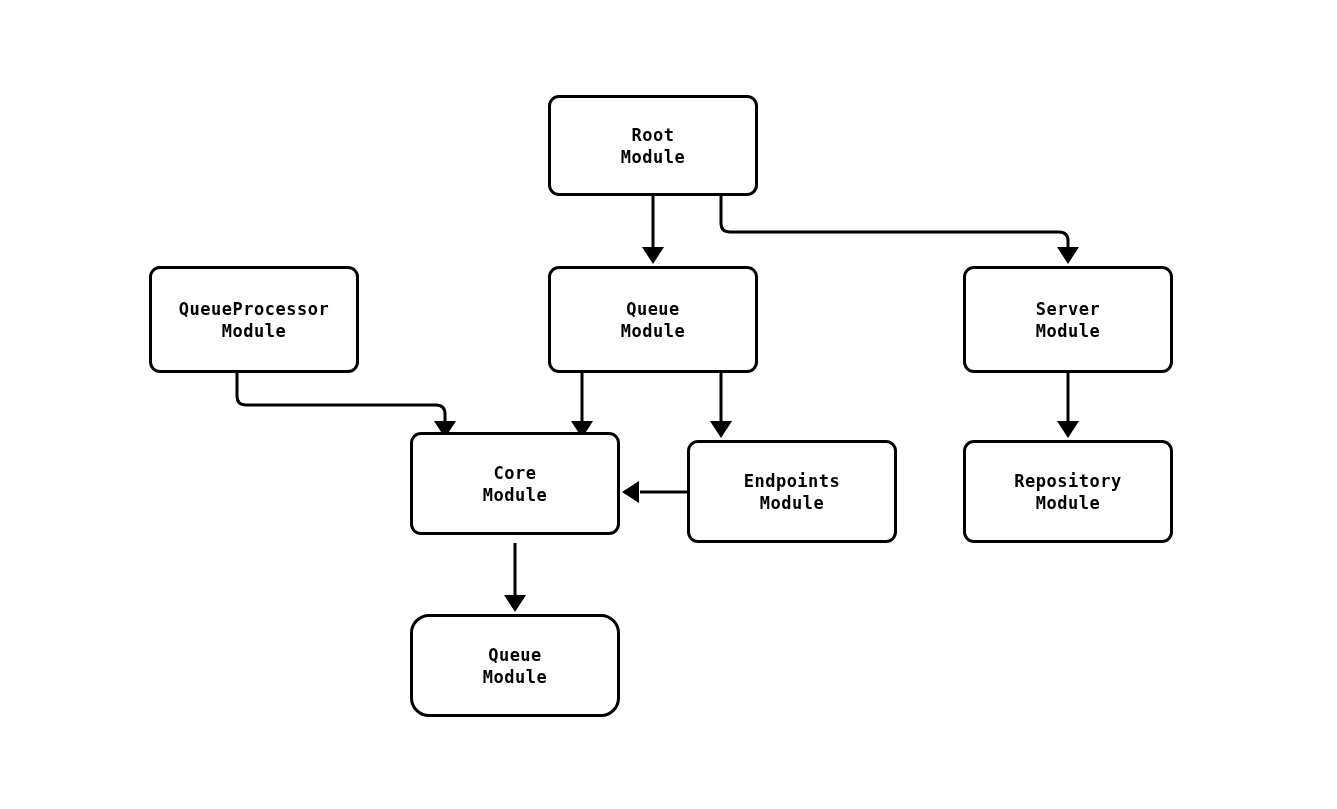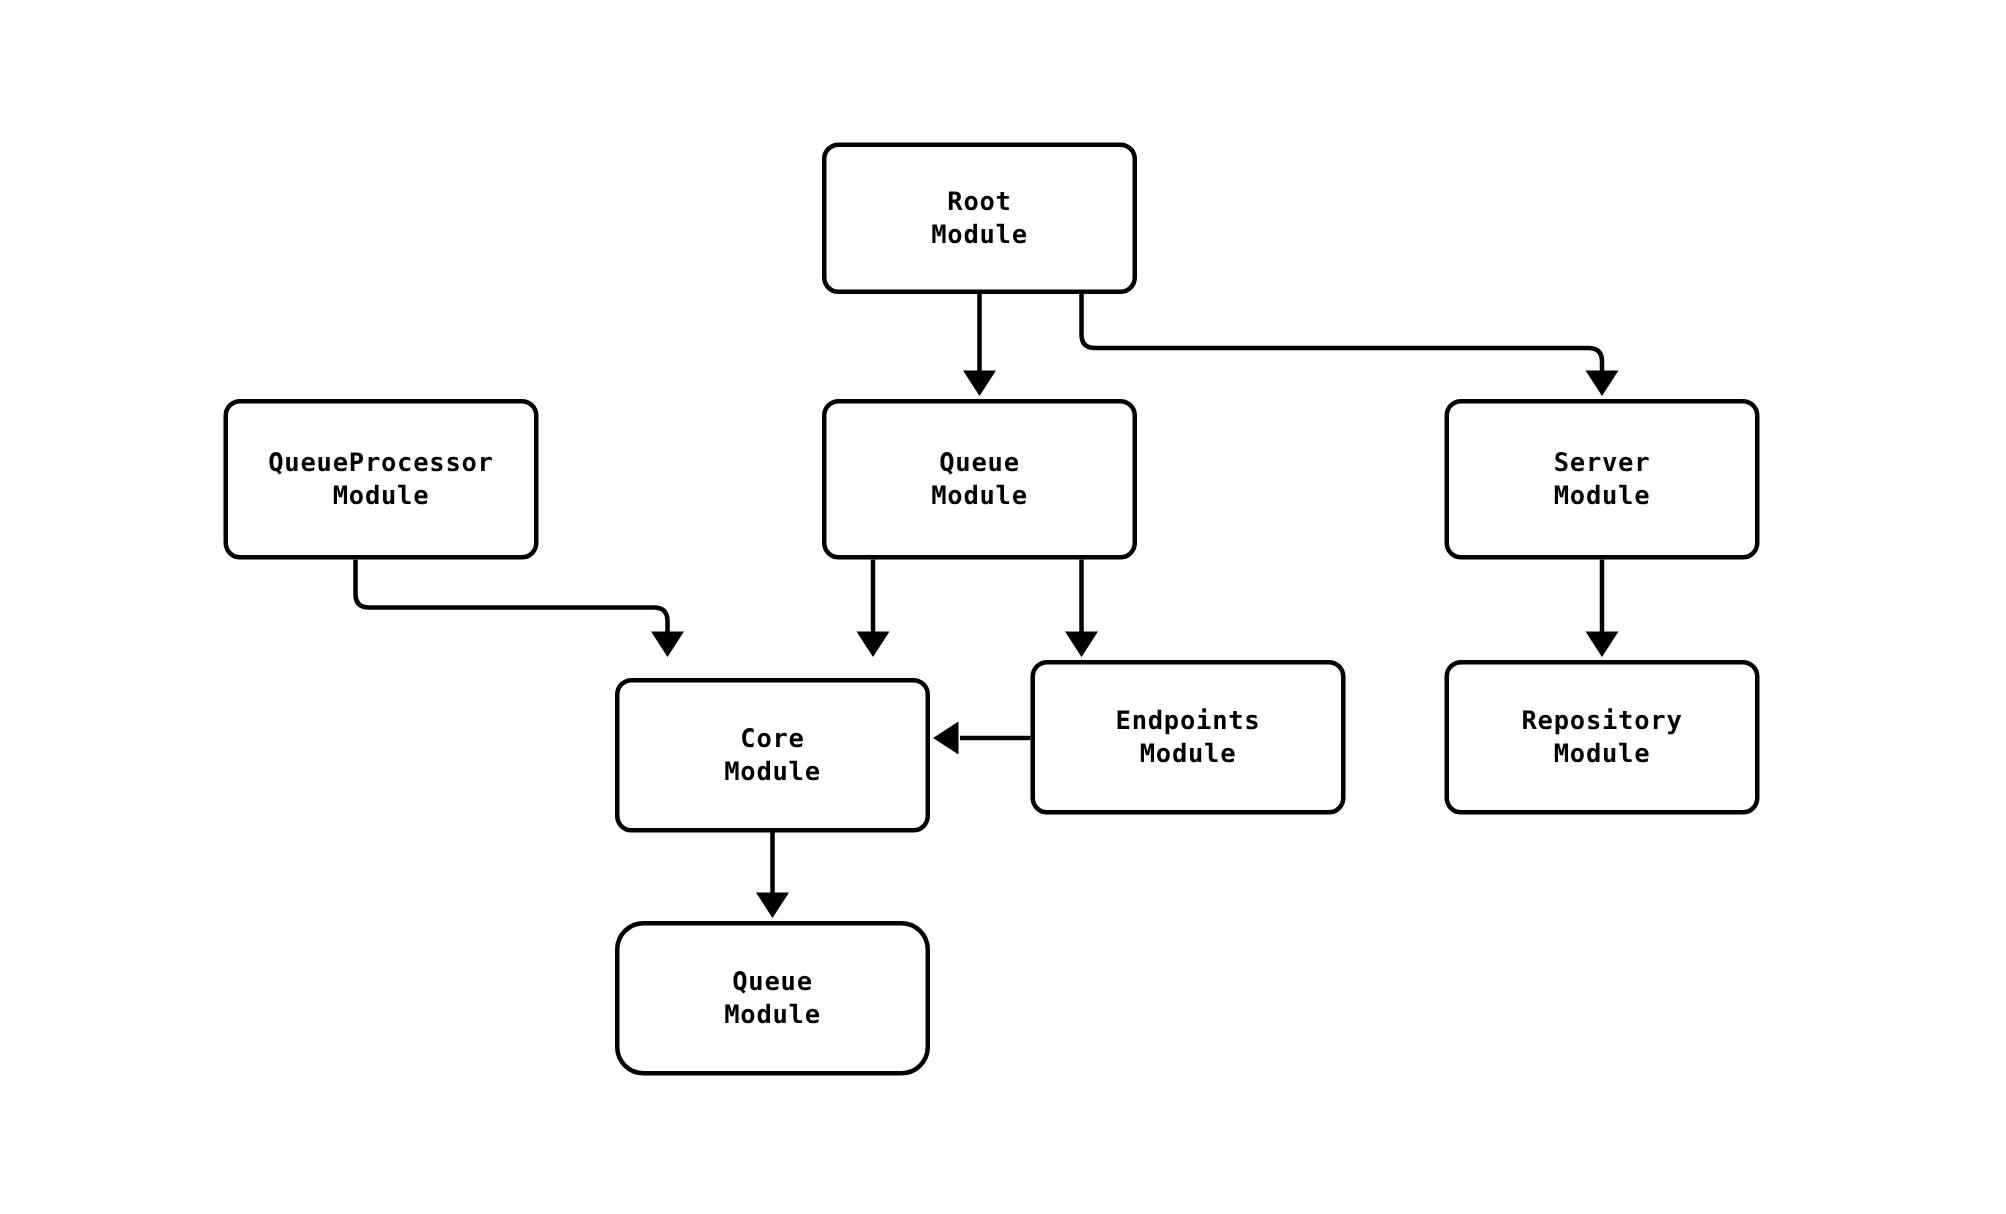--- a/index.html
+++ b/index.html
@@ -97,21 +97,21 @@
         <div class="node-label" style="color: rgb(0, 0, 0);">Module</div>
       </div>
       <div class="node" style="left: 548px; top: 266px; width: 210px; height: 107px; border-color: rgb(0, 0, 0);">
         <div class="node-label" style="color: rgb(0, 0, 0);">Queue</div>
         <div class="node-label" style="color: rgb(0, 0, 0);">Module</div>
       </div>
       <div class="node" style="left: 963px; top: 266px; width: 210px; height: 107px; border-color: rgb(0, 0, 0);">
         <div class="node-label" style="color: rgb(0, 0, 0);">Server</div>
         <div class="node-label" style="color: rgb(0, 0, 0);">Module</div>
       </div>
-      <div class="node" style="left: 410px; top: 452px; width: 210px; height: 103px; border-color: rgb(0, 0, 0);">
+      <div class="node" style="left: 410px; top: 432px; width: 210px; height: 103px; border-color: rgb(0, 0, 0);">
         <div class="node-label" style="color: rgb(0, 0, 0);">Core</div>
         <div class="node-label" style="color: rgb(0, 0, 0);">Module</div>
       </div>
       <div class="node" style="left: 687px; top: 440px; width: 210px; height: 103px; border-color: rgb(0, 0, 0);">
         <div class="node-label" style="color: rgb(0, 0, 0);">Endpoints</div>
         <div class="node-label" style="color: rgb(0, 0, 0);">Module</div>
       </div>
       <div class="node" style="left: 963px; top: 440px; width: 210px; height: 103px; border-color: rgb(0, 0, 0);">
         <div class="node-label" style="color: rgb(0, 0, 0);">Repository</div>
         <div class="node-label" style="color: rgb(0, 0, 0);">Module</div>

